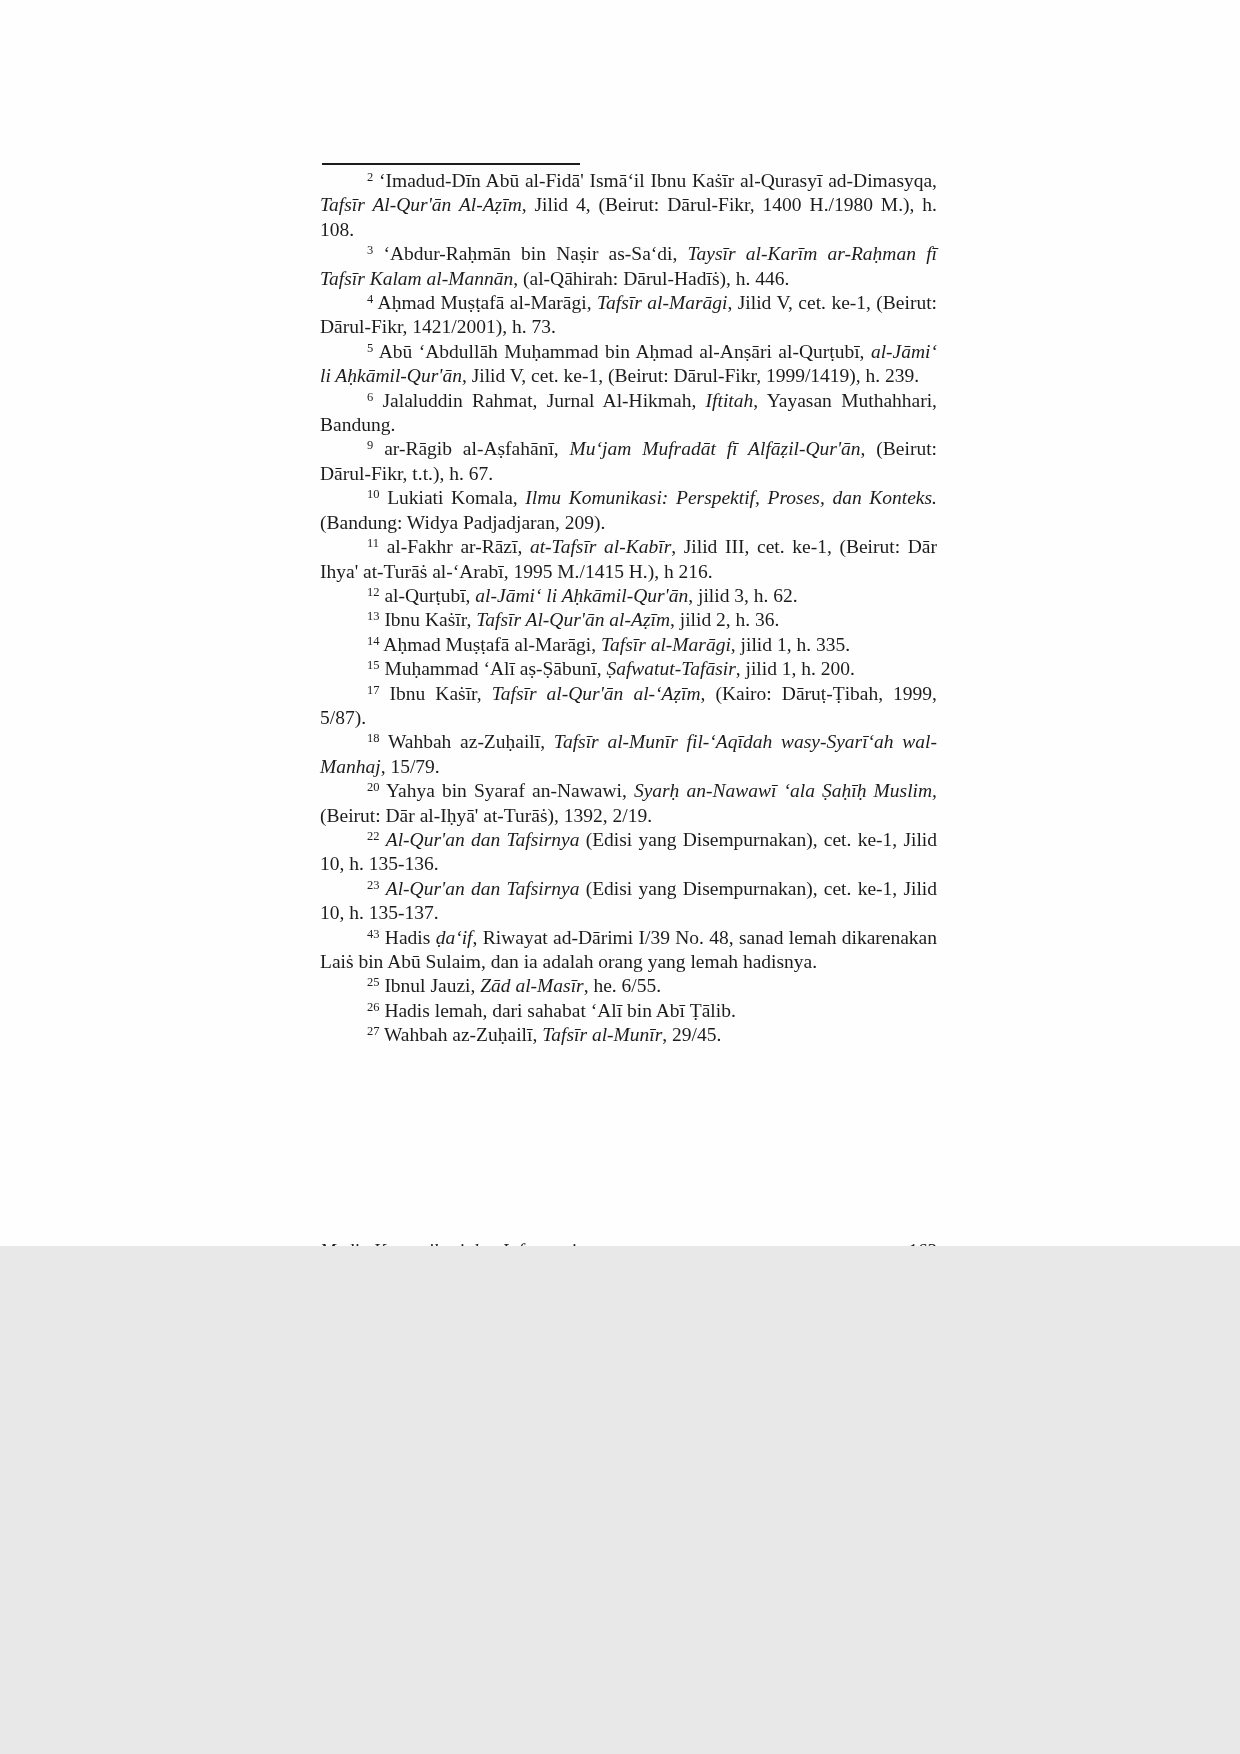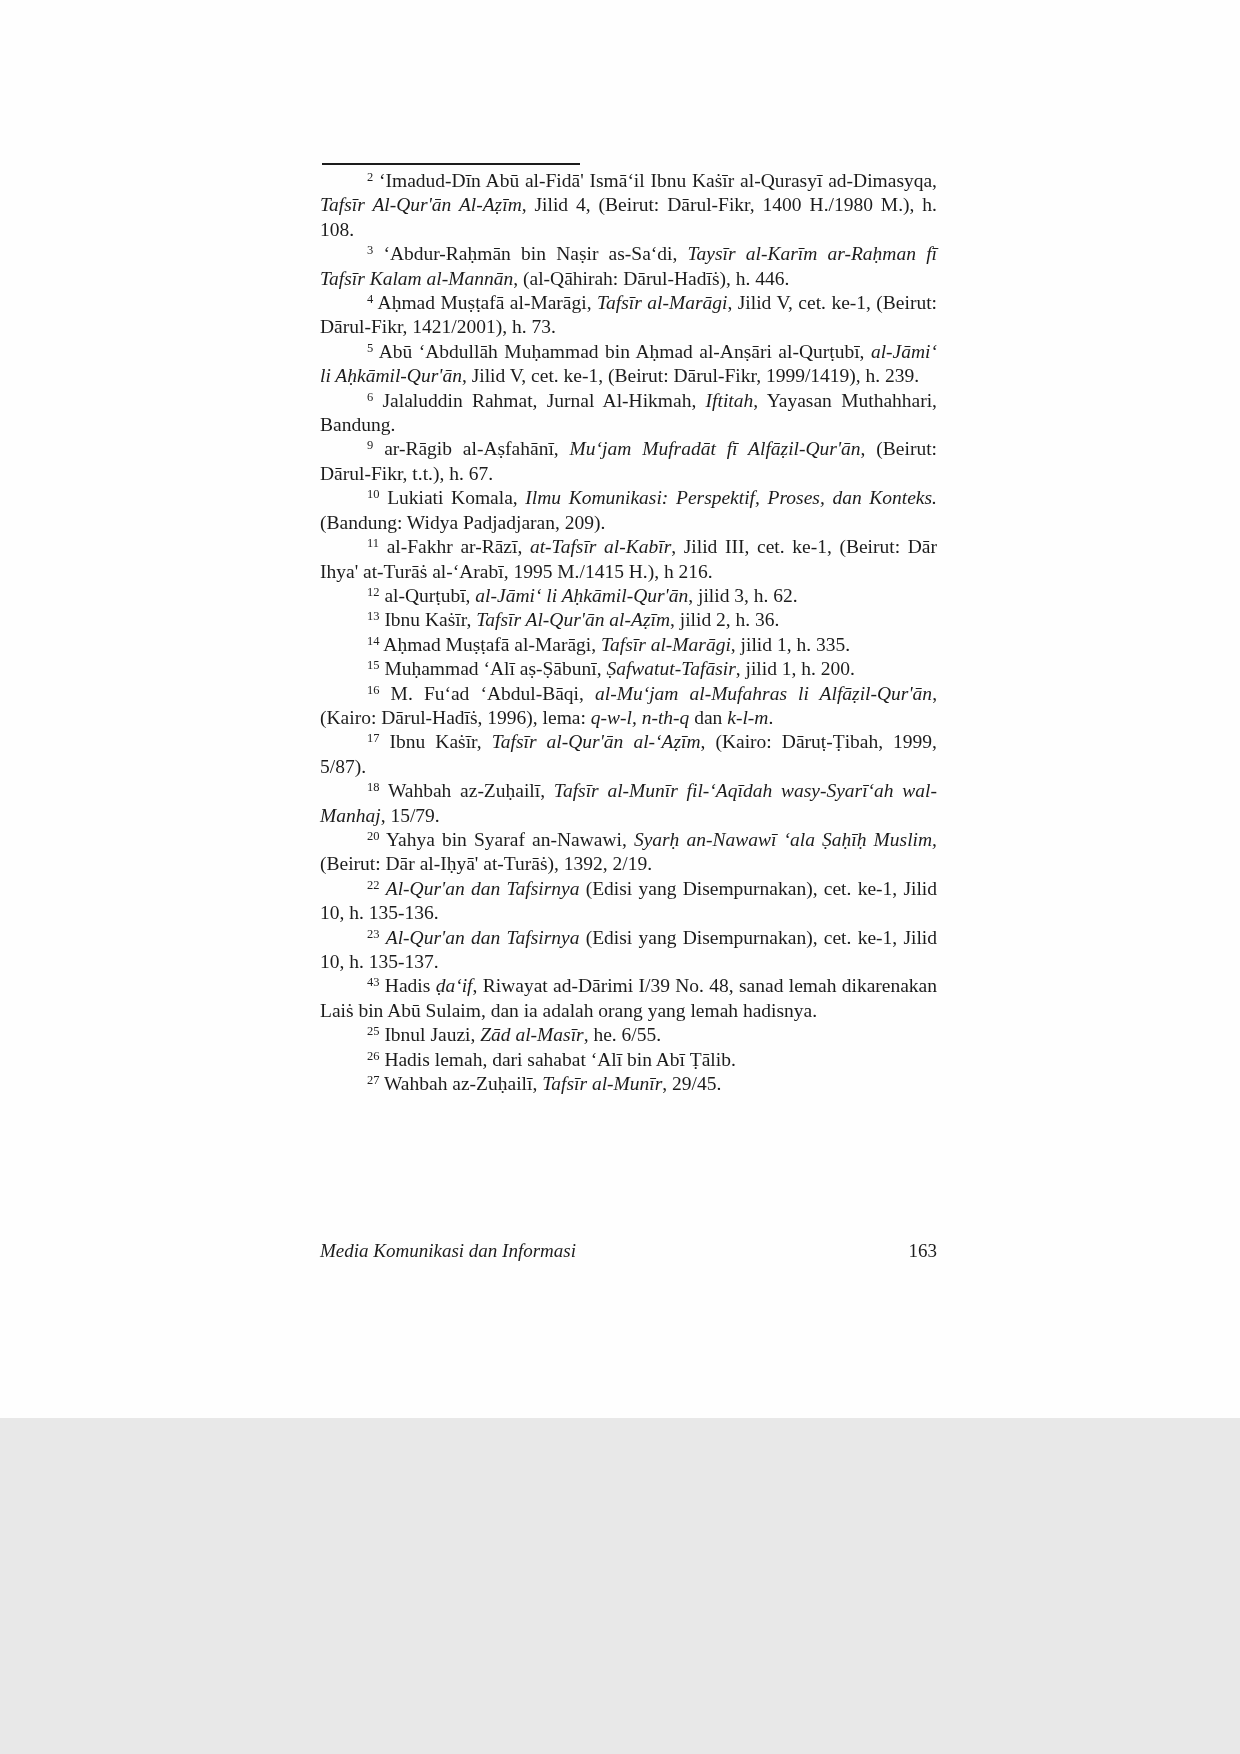--- a/index.html
+++ b/index.html
@@ -3,21 +3,21 @@
 <meta charset="utf-8">
 <style>
   html, body {
     margin: 0;
     padding: 0;
     background: #e8e8e8;
   }
   .page {
     position: relative;
     width: 1240px;
-    height: 1418px;
+    height: 1246px;
     margin: 0 auto;
     background: #fefefe;
     color: #1c1c1c;
     font-family: "Liberation Serif", "DejaVu Serif", serif;
     overflow: hidden;
   }
   .fn-separator {
     position: absolute;
     left: 322px;
     top: 163px;
@@ -76,21 +76,20 @@
       <p class="footnote"><sup>4</sup><span> Aḥmad Muṣṭafā al-Marāgi, </span><em>Tafsīr al-Marāgi</em><span>, Jilid V, cet. ke-1, (Beirut: Dārul-Fikr, 1421/2001), h. 73.</span></p>
       <p class="footnote"><sup>5</sup><span> Abū ‘Abdullāh Muḥammad bin Aḥmad al-Anṣāri al-Qurṭubī, </span><em>al-Jāmi‘ li Aḥkāmil-Qur'ān</em><span>, Jilid V, cet. ke-1, (Beirut: Dārul-Fikr, 1999/1419), h. 239.</span></p>
       <p class="footnote"><sup>6</sup><span> Jalaluddin Rahmat, Jurnal Al-Hikmah, </span><em>Iftitah</em><span>, Yayasan Muthahhari, Bandung.</span></p>
       <p class="footnote"><sup>9</sup><span> ar-Rāgib al-Aṣfahānī, </span><em>Mu‘jam Mufradāt fī Alfāẓil-Qur'ān</em><span>, (Beirut: Dārul-Fikr, t.t.), h. 67.</span></p>
       <p class="footnote"><sup>10</sup><span> Lukiati Komala, </span><em>Ilmu Komunikasi: Perspektif, Proses, dan Konteks.</em><span> (Bandung: Widya Padjadjaran, 209).</span></p>
       <p class="footnote"><sup>11</sup><span> al-Fakhr ar-Rāzī, </span><em>at-Tafsīr al-Kabīr</em><span>, Jilid III, cet. ke-1, (Beirut: Dār Ihya' at-Turāṡ al-‘Arabī, 1995 M./1415 H.), h 216.</span></p>
       <p class="footnote"><sup>12</sup><span> al-Qurṭubī, </span><em>al-Jāmi‘ li Aḥkāmil-Qur'ān</em><span>, jilid 3, h. 62.</span></p>
       <p class="footnote"><sup>13</sup><span> Ibnu Kaṡīr, </span><em>Tafsīr Al-Qur'ān al-Aẓīm</em><span>, jilid 2, h. 36.</span></p>
       <p class="footnote"><sup>14</sup><span> Aḥmad Muṣṭafā al-Marāgi, </span><em>Tafsīr al-Marāgi</em><span>, jilid 1, h. 335.</span></p>
       <p class="footnote"><sup>15</sup><span> Muḥammad ‘Alī aṣ-Ṣābunī, </span><em>Ṣafwatut-Tafāsir</em><span>, jilid 1, h. 200.</span></p>
-      <p class="footnote"><sup>16</sup><span> M. Fu‘ad ‘Abdul-Bāqi, </span><em>al-Mu‘jam al-Mufahras li Alfāẓil-Qur'ān</em><span>, (Kairo: Dārul-Hadīṡ, 1996), lema: </span><em>q-w-l, n-th-q</em><span> dan </span><em>k-l-m</em><span>.</span></p>
       <p class="footnote"><sup>17</sup><span> Ibnu Kaṡīr, </span><em>Tafsīr al-Qur'ān al-‘Aẓīm</em><span>, (Kairo: Dāruṭ-Ṭibah, 1999, 5/87).</span></p>
       <p class="footnote"><sup>18</sup><span> Wahbah az-Zuḥailī, </span><em>Tafsīr al-Munīr fil-‘Aqīdah wasy-Syarī‘ah wal-Manhaj</em><span>, 15/79.</span></p>
       <p class="footnote"><sup>20</sup><span> Yahya bin Syaraf an-Nawawi, </span><em>Syarḥ an-Nawawī ‘ala Ṣaḥīḥ Muslim,</em><span> (Beirut: Dār al-Iḥyā' at-Turāṡ), 1392, 2/19.</span></p>
       <p class="footnote"><sup>22</sup><span> </span><em>Al-Qur'an dan Tafsirnya</em><span> (Edisi yang Disempurnakan), cet. ke-1, Jilid 10, h. 135-136.</span></p>
       <p class="footnote"><sup>23</sup><span> </span><em>Al-Qur'an dan Tafsirnya</em><span> (Edisi yang Disempurnakan), cet. ke-1, Jilid 10, h. 135-137.</span></p>
       <p class="footnote"><sup>43</sup><span> Hadis </span><em>ḍa‘if</em><span>, Riwayat ad-Dārimi I/39 No. 48, sanad lemah dikarenakan Laiṡ bin Abū Sulaim, dan ia adalah orang yang lemah hadisnya.</span></p>
       <p class="footnote"><sup>25</sup><span> Ibnul Jauzi, </span><em>Zād al-Masīr</em><span>, he. 6/55.</span></p>
       <p class="footnote"><sup>26</sup><span> Hadis lemah, dari sahabat ‘Alī bin Abī Ṭālib.</span></p>
       <p class="footnote"><sup>27</sup><span> Wahbah az-Zuḥailī, </span><em>Tafsīr al-Munīr</em><span>, 29/45.</span></p>
     </div>

